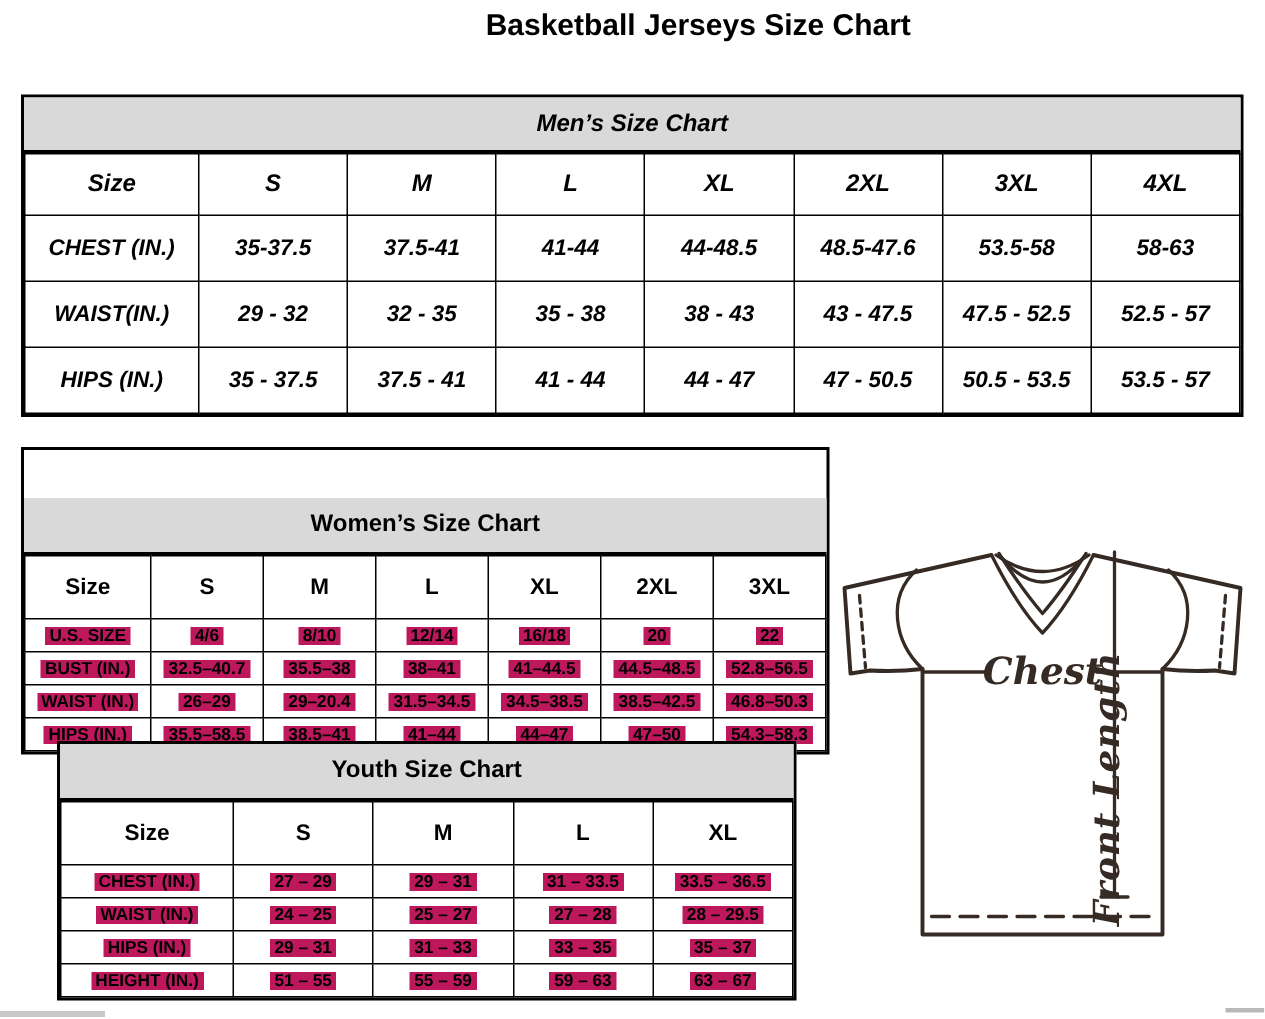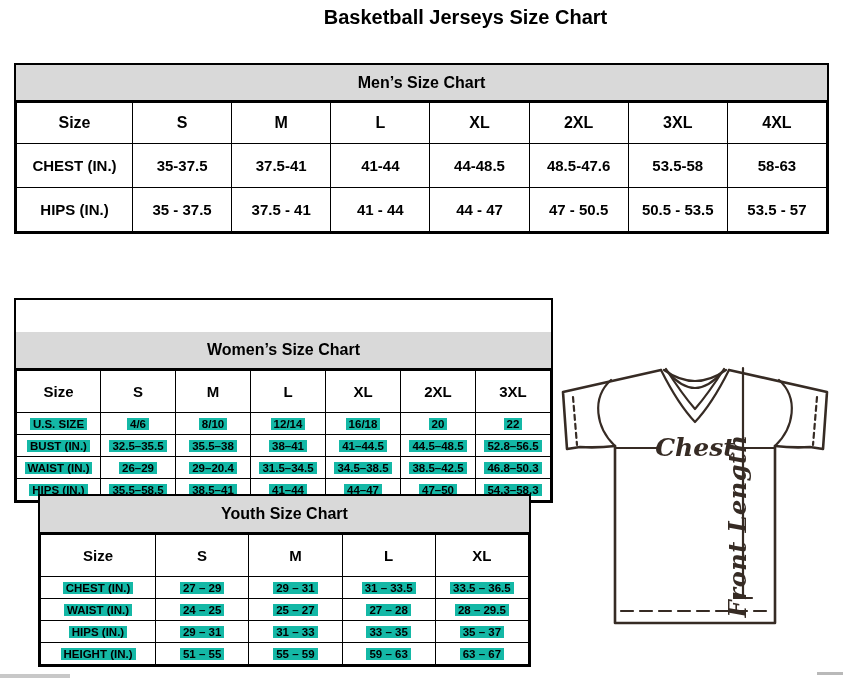--- a/index.html
+++ b/index.html
@@ -16,41 +16,41 @@
     background:#d9d9d9; border-bottom:2px solid #000;
     display:flex; align-items:center; justify-content:center;
     font-weight:bold; font-size:16px;
   }
   table { border-collapse:collapse; width:100%; table-layout:fixed; }
   th, td {
     border:1px solid #000; text-align:center; vertical-align:middle;
     font-weight:bold; padding:0; color:#000;
   }
   
-  .mens { left:14px; top:63px; width:811px; }
+  .mens { left:14px; top:63px; width:811px;font-style:italic; }
   .mens .chart-title { height:35px; }
   .mens th, .mens td { font-size:15px; }
   .mens tr.size-row { height:41px; }
   .mens tr.size-row th { font-size:16px; }
   .mens tr.data-row { height:44px; }
   
   .womens { left:14px; top:298px; width:535px; }
   .womens .chart-title { height:36px;margin-top:32px; }
   .womens tr.size-row { height:42px; }
   .womens tr.size-row th { font-size:15px; }
   .womens tr.data-row { height:22px; }
   .womens tr.data-row th, .womens tr.data-row td { font-size:11.5px; }
   
   .youth { left:14px; top:494px; width:489px;margin-left:24px; }
   .youth .chart-title { height:36px; }
   .youth tr.size-row { height:42px; }
   .youth tr.size-row th { font-size:15px; }
   .youth tr.data-row { height:22px; }
   .youth tr.data-row th, .youth tr.data-row td { font-size:11.5px; }
-  .hl { background:#14b8a6; padding:0 3px; display:inline-block; }
+  .hl { background:#be185d; padding:0 3px; display:inline-block; }
   
   .jersey { position:absolute; left:558px; top:360px; width:283px; height:282px; }
   .jersey path, .jersey line { fill:none; stroke:#362b24; stroke-linecap:round; stroke-linejoin:round; }
   .main-stroke { stroke-width:2.6px; }
   .thin-stroke { stroke-width:2.2px; }
   .dtext {
     font-family:"DejaVu Serif", serif; font-style:italic; font-weight:bold;
     fill:#362b24;
   }
   .chest-text { font-size:25px; }
@@ -94,20 +94,30 @@
         <th>CHEST (IN.)</th>
         <td>35-37.5</td>
         <td>37.5-41</td>
         <td>41-44</td>
         <td>44-48.5</td>
         <td>48.5-47.6</td>
         <td>53.5-58</td>
         <td>58-63</td>
       </tr>
       <tr class="data-row">
+        <th>WAIST(IN.)</th>
+        <td>29 - 32</td>
+        <td>32 - 35</td>
+        <td>35 - 38</td>
+        <td>38 - 43</td>
+        <td>43 - 47.5</td>
+        <td>47.5 - 52.5</td>
+        <td>52.5 - 57</td>
+      </tr>
+      <tr class="data-row">
         <th>HIPS (IN.)</th>
         <td>35 - 37.5</td>
         <td>37.5 - 41</td>
         <td>41 - 44</td>
         <td>44 - 47</td>
         <td>47 - 50.5</td>
         <td>50.5 - 53.5</td>
         <td>53.5 - 57</td>
       </tr>
     </tbody>
@@ -140,21 +150,21 @@
         <th><span class="hl">U.S. SIZE</span></th>
         <td><span class="hl">4/6</span></td>
         <td><span class="hl">8/10</span></td>
         <td><span class="hl">12/14</span></td>
         <td><span class="hl">16/18</span></td>
         <td><span class="hl">20</span></td>
         <td><span class="hl">22</span></td>
       </tr>
       <tr class="data-row">
         <th><span class="hl">BUST (IN.)</span></th>
-        <td><span class="hl">32.5–35.5</span></td>
+        <td><span class="hl">32.5–40.7</span></td>
         <td><span class="hl">35.5–38</span></td>
         <td><span class="hl">38–41</span></td>
         <td><span class="hl">41–44.5</span></td>
         <td><span class="hl">44.5–48.5</span></td>
         <td><span class="hl">52.8–56.5</span></td>
       </tr>
       <tr class="data-row">
         <th><span class="hl">WAIST (IN.)</span></th>
         <td><span class="hl">26–29</span></td>
         <td><span class="hl">29–20.4</span></td>

